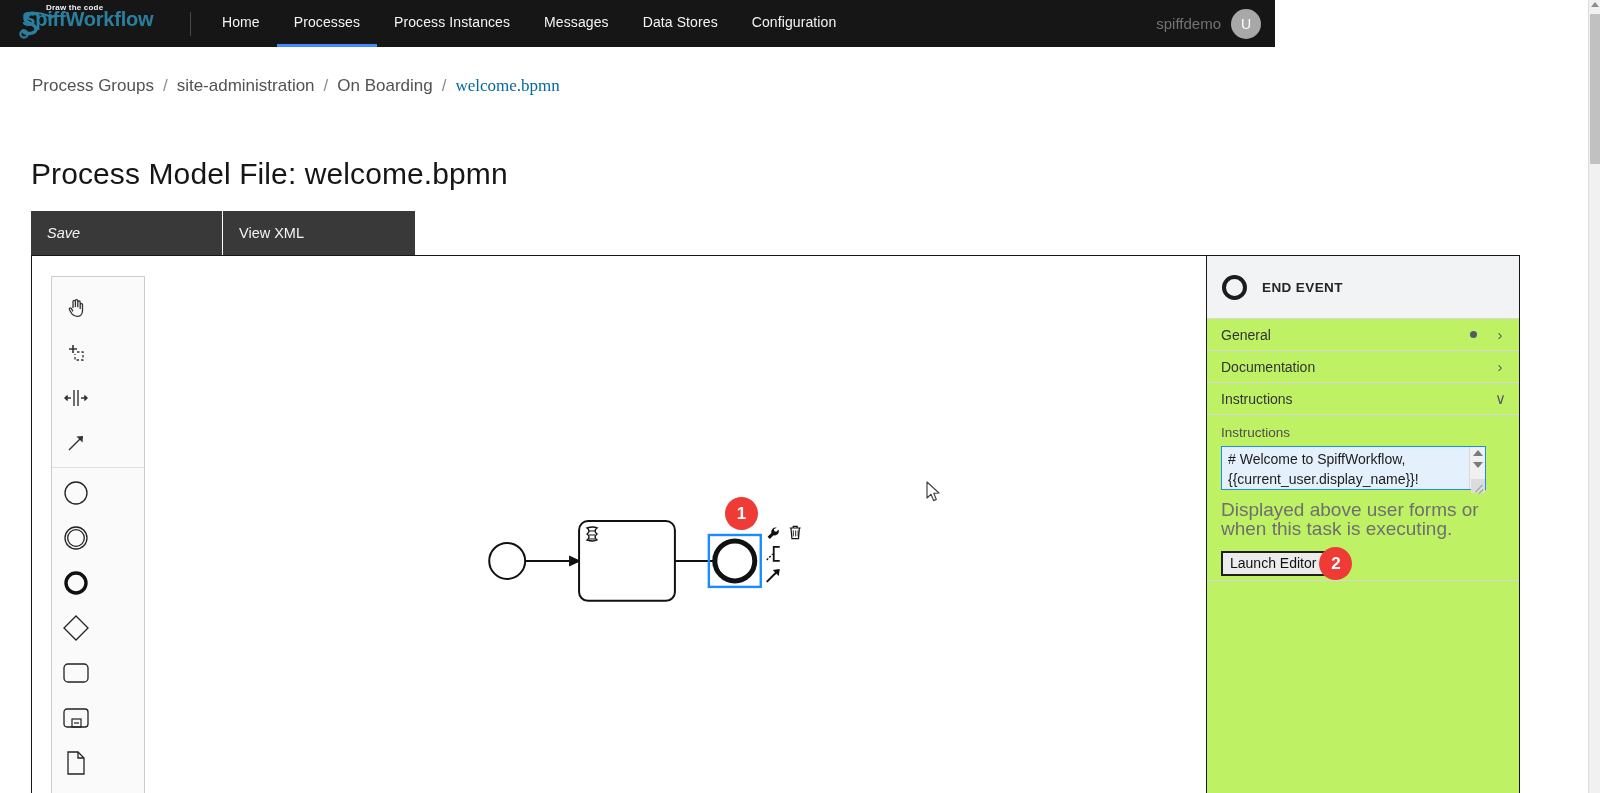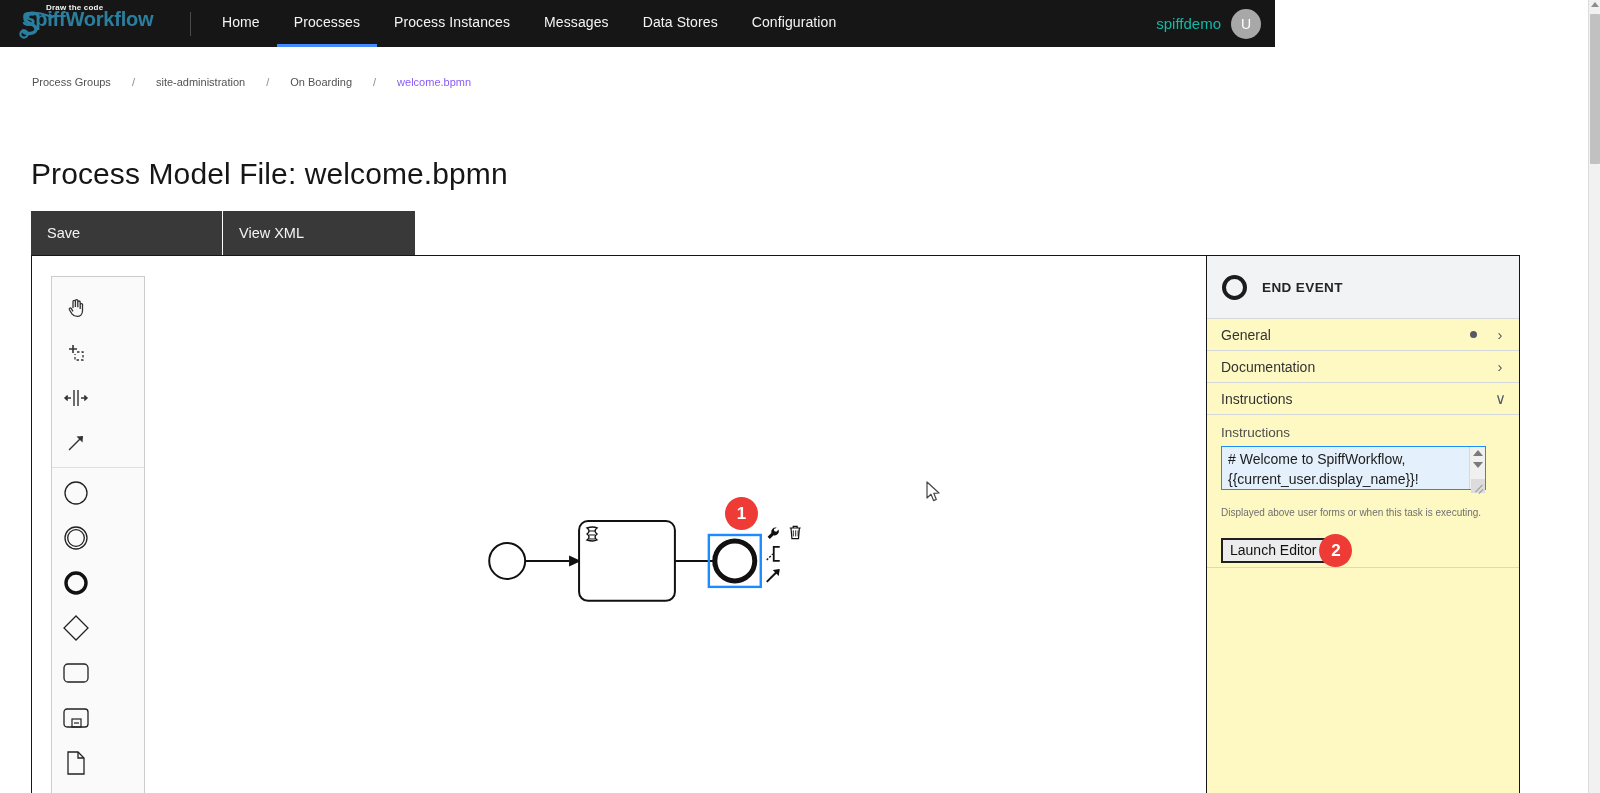--- a/index.html
+++ b/index.html
@@ -33,21 +33,21 @@
     display: flex; align-items: center; padding: 0 17px;
     color: #f4f4f4; font-size: 14px; letter-spacing: .1px;
     cursor: pointer; position: relative;
     border-bottom: 3px solid transparent;
   }
   .nav-item.active { border-bottom-color: #4589ff; }
   .nav-right {
     margin-left: auto; display: flex; align-items: center;
     padding-right: 14px; gap: 10px;
   }
-  .user-name { color: #14b8a6; font-size: 15px; }
+  .user-name { color: #737373; font-size: 15px; }
   .avatar {
     width: 30px; height: 30px; border-radius: 50%;
     background: #a8a8a8; color: #fff; font-size: 14px;
     display: flex; align-items: center; justify-content: center;
   }
 
   
   .page-scrollbar {
     position: absolute; top: 0; right: 0; width: 12px; height: 793px;
     background: #f1f1f1; border-left: 1px solid #dcdcdc;
@@ -59,46 +59,46 @@
   .page-scrollbar .arrow-up {
     position: absolute; top: 2px; left: 2px;
     width: 0; height: 0;
     border-left: 4px solid transparent; border-right: 4px solid transparent;
     border-bottom: 5px solid #8d8d8d;
   }
 
   
   .breadcrumb {
     position: absolute; top: 76px; left: 32px;
-    font-size: 11px; color: #525252;
-    display: flex; align-items: center; gap: 12px;
+    font-size: 17px; color: #525252;
+    display: flex; align-items: center; gap: 0;
   }
   .crumb { color: #525252; cursor: pointer; }
-  .crumb.current { color: #8b5cf6; cursor: default; }
+  .crumb.current { color: #0369a1; cursor: default; font-family: Liberation Serif, serif; }
   .crumb-sep { color: #8d8d8d; margin: 0 9px; }
 
   
   .page-title {
     position: absolute; top: 157px; left: 31px;
     font-size: 30px; font-weight: 400; color: #161616;
     letter-spacing: .1px;
   }
 
   
   .tabbar {
     position: absolute; top: 211px; left: 31px;
     display: flex; height: 44px;
   }
   .tab {
     background: #393939; color: #f4f4f4;
     font-size: 14.5px; display: flex; align-items: center;
     padding-left: 16px; cursor: pointer;
     border-right: 1px solid #ffffff;
   }
-  .tab.w1 { width: 192px; }
+  .tab.w1 { width: 192px; font-style: italic; }
   .tab.w2 { width: 192px; }
   .tab.w3 { width: 192px; border-right: none; }
 
   
   .editor {
     position: absolute; top: 255px; left: 31px;
     width: 1489px; height: 538px;
     border: 1px solid #161616; border-bottom: none;
     background: #ffffff;
     display: flex;
@@ -139,21 +139,21 @@
     display: flex; align-items: center; justify-content: center;
     font-family: "Liberation Sans", sans-serif;
   }
   #badge1 { left: 693px; top: 241px; }
 
   .mouse-cursor { position: absolute; left: 894px; top: 225px; }
 
   
   .props {
     width: 312px; flex: 0 0 312px;
-    background: #fef9c3;
+    background: #bef264;
     display: flex; flex-direction: column;
   }
   .props-header {
     height: 63px; background: #f1f3f4;
     display: flex; align-items: center; gap: 14px;
     padding-left: 14px;
     border-bottom: 1px solid #d5d8db;
   }
   .props-header .title {
     font-size: 13.5px; font-weight: 700; color: #242424;
@@ -213,21 +213,21 @@
     width: 14px; height: 14px; background: #dcdcdc;
   }
   .ta-grip:before, .ta-grip:after {
     content: ""; position: absolute; background: #999;
     height: 1px; transform: rotate(-45deg);
   }
   .ta-grip:before { width: 10px; right: 1px; bottom: 4px; }
   .ta-grip:after { width: 6px; right: 1px; bottom: 1px; }
 
   .help-text {
-    font-size: 10px; color: #6f6f6f; line-height: 25px;
+    font-size: 19px; color: #6f6f6f; line-height: 19px;
     margin-top: 6px; width: 268px;
   }
   .editor-row {
     margin-top: 9px; display: flex; align-items: center; position: relative;
   }
   .launch-btn {
     border: 2px solid #202020; background: #ececec;
     font-family: Liberation Sans, sans-serif;
     font-size: 14px; color: #111111;
     padding: 2px 7px 3px 7px; cursor: pointer;

